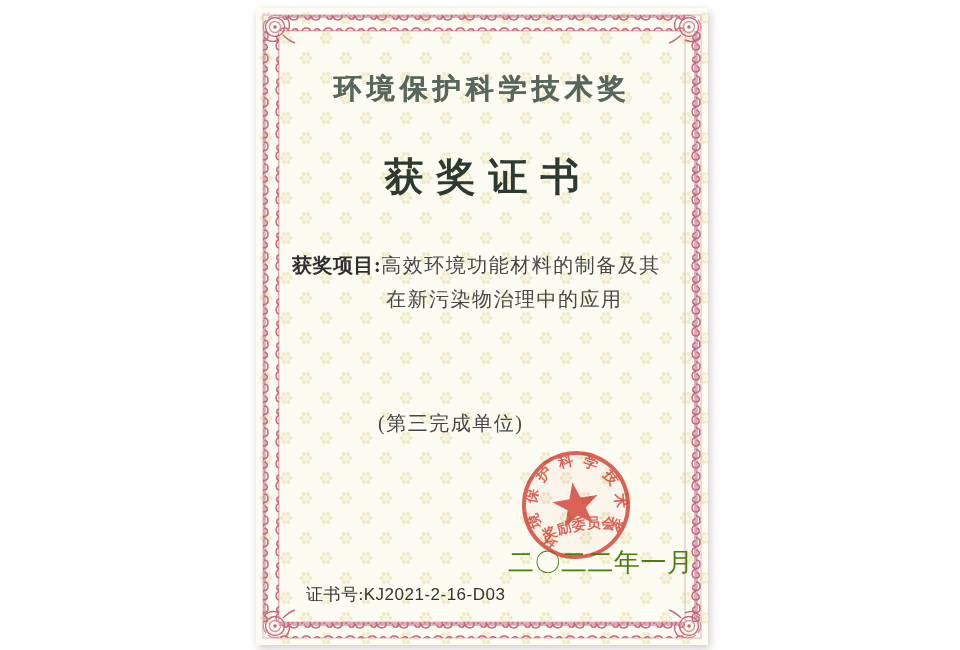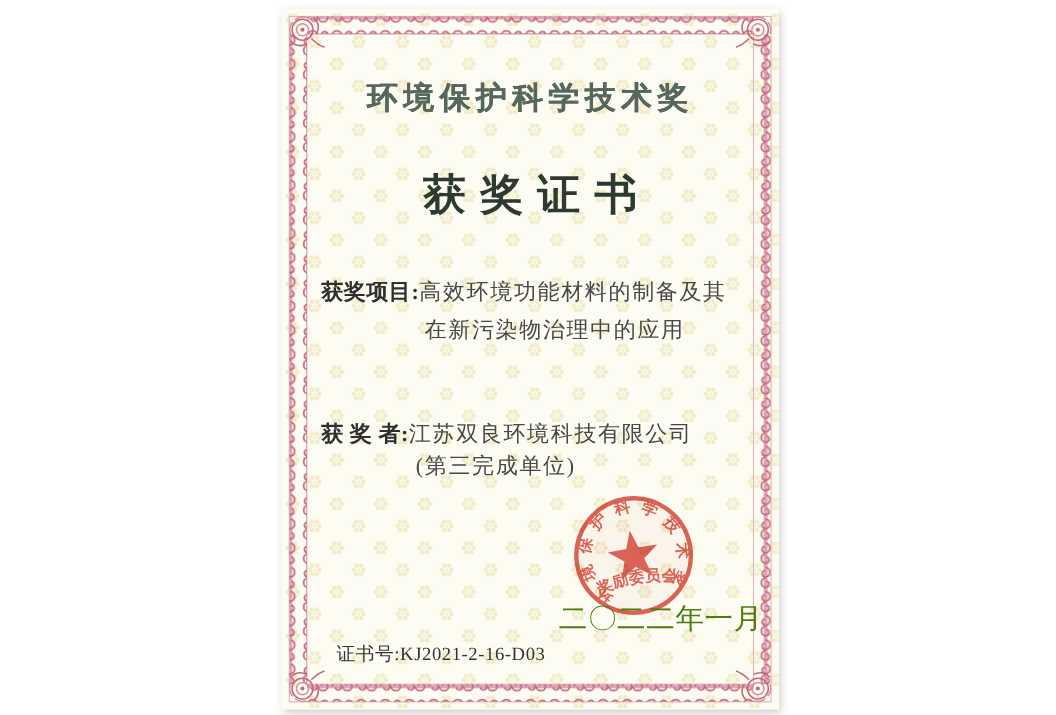--- a/index.html
+++ b/index.html
@@ -60,21 +60,21 @@
   .issue-date {
     position: absolute; left: 252px; top: 537px;
     font-size: 26px; color: #4d7c0f;
     letter-spacing: 0.5px; white-space: nowrap;
   }
   .cert-no-row {
     position: absolute; left: 50px; top: 575px;
     font-size: 17px; color: #333333; white-space: nowrap;
   }
   .cert-no-label { font-weight: 400; letter-spacing: 0.5px; }
-  .cert-no-value { font-family: Liberation Serif, serif; letter-spacing: 0.5px; }
+  .cert-no-value { font-family: Liberation Sans, sans-serif; letter-spacing: 0.5px; }
 </style>
 </head>
 <body>
 
 <div class="stage">
   <div class="certificate">
 
     <svg class="bg-pattern" viewBox="0 0 452 637" xmlns="http://www.w3.org/2000/svg">
       <defs>
         <g id="flower" fill="#f0ebc8">
@@ -137,23 +137,20 @@
       <div class="doc-title">获奖证书</div>
 
       <div class="body-row row-project">
         <span class="field-label">获奖项目:</span><span class="field-value">高效环境功能材料的制备及其</span>
       </div>
       <div class="body-row row-project2">
         <span class="field-value">在新污染物治理中的应用</span>
       </div>
 
 
-      <div class="body-row row-winner">
-        <span class="field-label">获 奖 者:</span><span class="field-value">江苏双良环境科技有限公司</span>
-      </div>
       <div class="body-row row-note">
         <span class="field-value">(第三完成单位)</span>
       </div>
 
       <div class="seal-wrap">
         <svg viewBox="0 0 124 124" width="124" height="124" xmlns="http://www.w3.org/2000/svg">
           <g transform="rotate(-9 62 62)" opacity="0.9">
             <circle cx="62" cy="62" r="52" fill="rgba(217,83,74,0.05)" stroke="#d9534a" stroke-width="4"></circle>
             <polygon fill="#d9534a" transform="translate(62,63)" points="0,-24 5.6,-7.8 22.8,-7.4 9.1,3 14.1,19.4 0,9.6 -14.1,19.4 -9.1,3 -22.8,-7.4 -5.6,-7.8"></polygon>
             <path id="sealArc" d="M 39 94.8 A 40 40 0 1 1 85 94.8" fill="none"></path>

